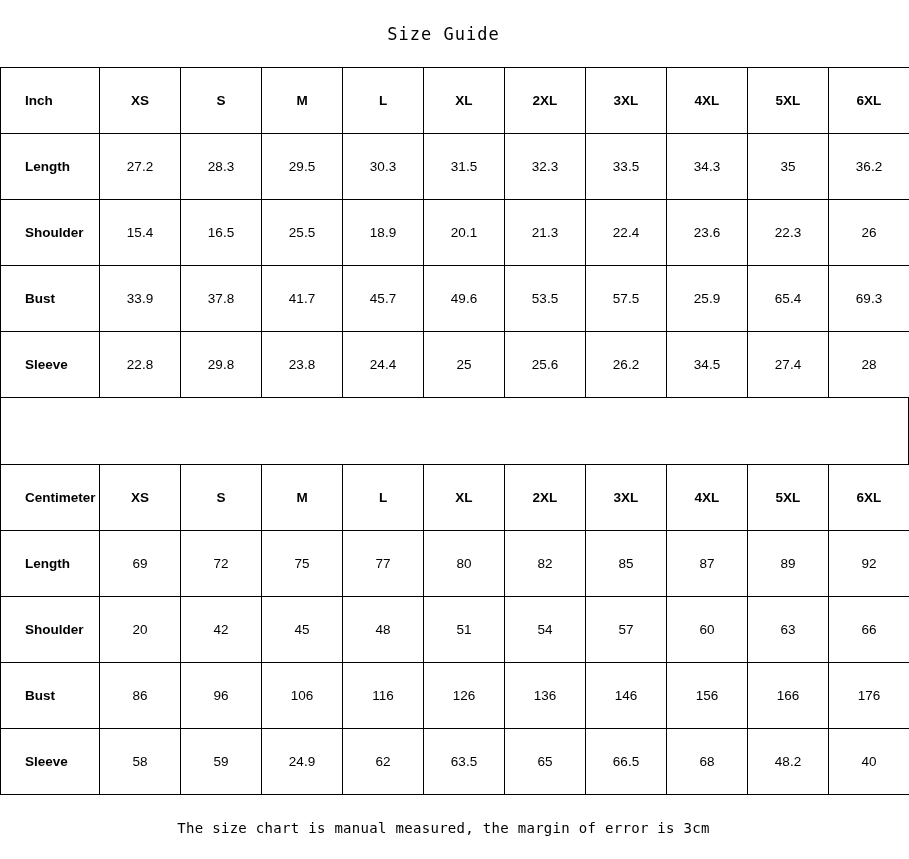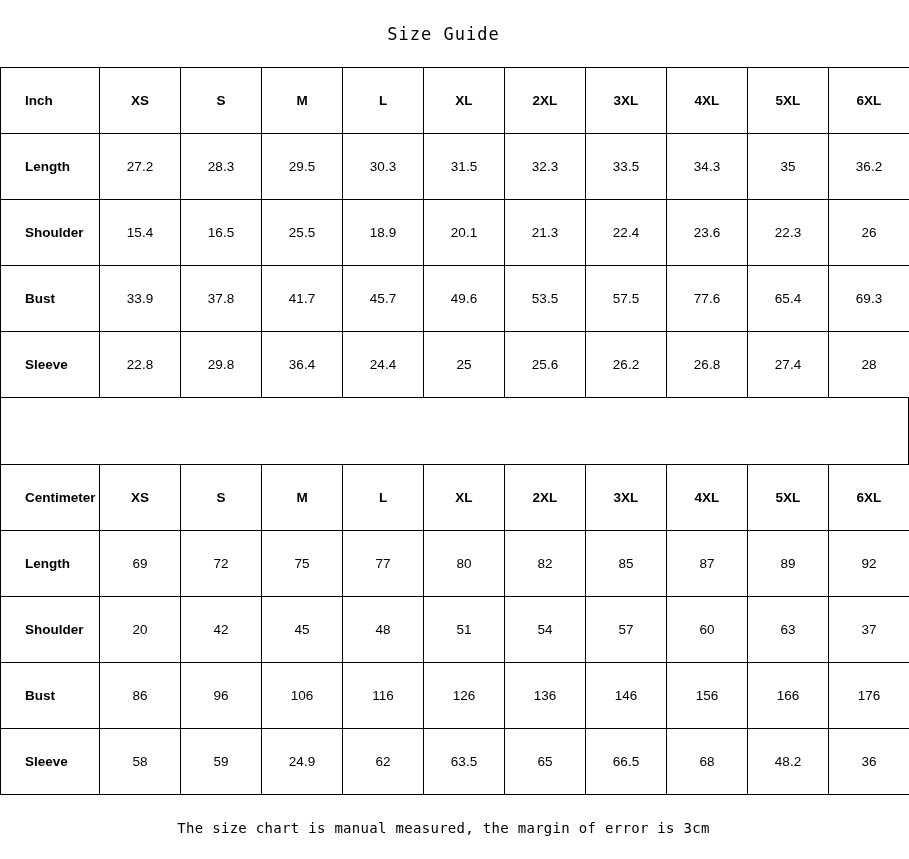--- a/index.html
+++ b/index.html
@@ -144,34 +144,34 @@
       </tr>
       <tr>
         <td class="rowlabel">Bust</td>
         <td>33.9</td>
         <td>37.8</td>
         <td>41.7</td>
         <td>45.7</td>
         <td>49.6</td>
         <td>53.5</td>
         <td>57.5</td>
-        <td>77.6</td>
+        <td>25.9</td>
         <td>65.4</td>
         <td>69.3</td>
       </tr>
       <tr>
         <td class="rowlabel">Sleeve</td>
         <td>22.8</td>
         <td>29.8</td>
-        <td>36.4</td>
+        <td>23.8</td>
         <td>24.4</td>
         <td>25</td>
         <td>25.6</td>
         <td>26.2</td>
-        <td>26.8</td>
+        <td>34.5</td>
         <td>27.4</td>
         <td>28</td>
       </tr>
     </tbody>
   </table>
 
   <div class="gap-row"></div>
 
   <table class="size-table">
     <colgroup>
@@ -220,21 +220,21 @@
         <td class="rowlabel">Shoulder</td>
         <td>20</td>
         <td>42</td>
         <td>45</td>
         <td>48</td>
         <td>51</td>
         <td>54</td>
         <td>57</td>
         <td>60</td>
         <td>63</td>
-        <td>37</td>
+        <td>66</td>
       </tr>
       <tr>
         <td class="rowlabel">Bust</td>
         <td>86</td>
         <td>96</td>
         <td>106</td>
         <td>116</td>
         <td>126</td>
         <td>136</td>
         <td>146</td>
@@ -246,20 +246,20 @@
         <td class="rowlabel">Sleeve</td>
         <td>58</td>
         <td>59</td>
         <td>24.9</td>
         <td>62</td>
         <td>63.5</td>
         <td>65</td>
         <td>66.5</td>
         <td>68</td>
         <td>48.2</td>
-        <td>36</td>
+        <td>40</td>
       </tr>
     </tbody>
   </table>
 
   <div class="footer">The size chart is manual measured, the margin of error is 3cm</div>
 
 </div>
 
 </body></html>

